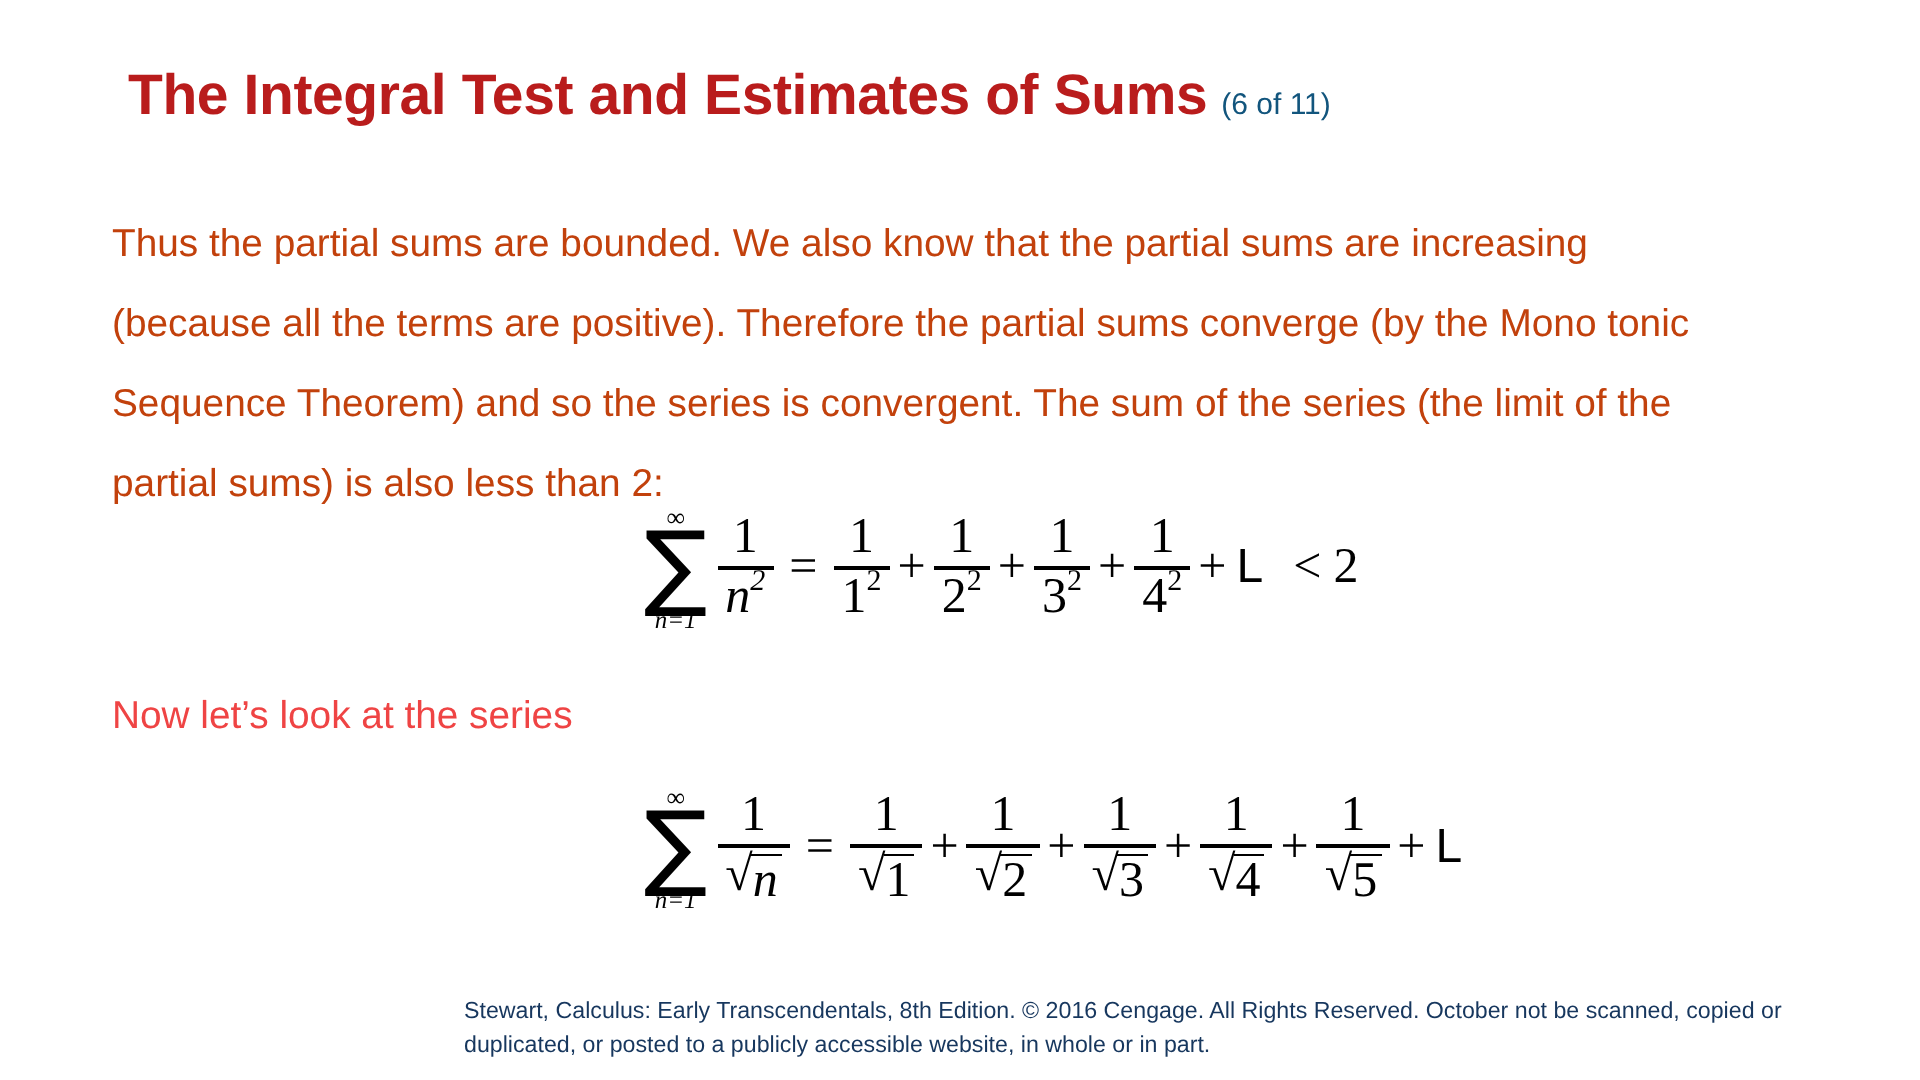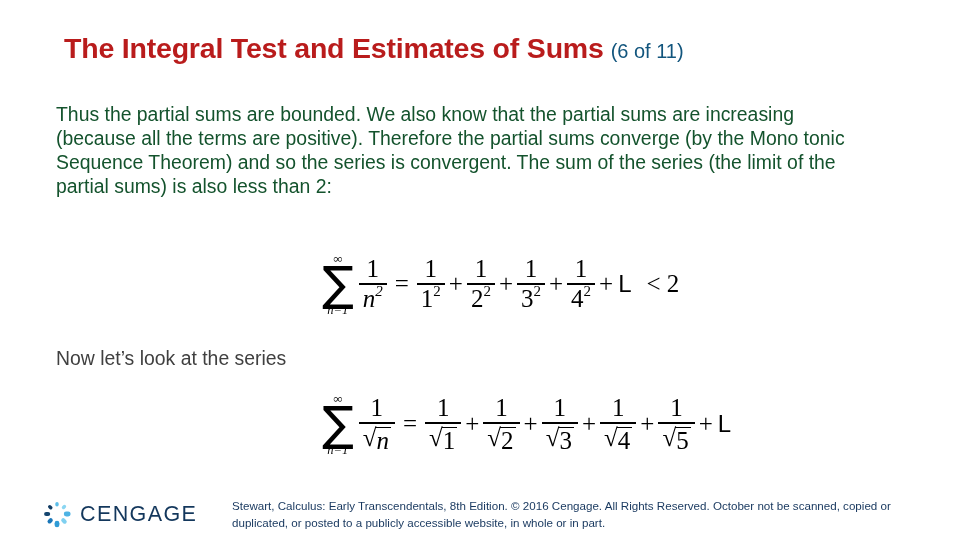--- a/index.html
+++ b/index.html
@@ -26,47 +26,47 @@
     width: 840px;
     white-space: nowrap;
   }
   .title-main {
     font-size: 28.5px;
     font-weight: bold;
     color: #b91c1c;
     letter-spacing: -0.2px;
   }
   .title-count {
-    font-size: 20px;
+    font-size: 15px;
     font-weight: normal;
     color: #12557d;
     margin-left: 7px;
     letter-spacing: 0px;
   }
 
   
   .body-para {
     position: absolute;
     left: 56px;
     top: 102px;
     width: 812px;
     font-size: 19.4px;
-    line-height: 24px;
-    color: #14532d;
+    line-height: 40px;
+    color: #c2410c;
     text-align: left;
   }
 
   
   .lead-line {
     position: absolute;
     left: 56px;
     top: 344px;
     font-size: 19.4px;
     line-height: 28px;
-    color: #404040;
+    color: #ef4444;
   }
 
   
   .eq {
     position: absolute;
     color: #000000;
     font-family: "Liberation Serif", serif;
     white-space: nowrap;
     display: flex;
     align-items: center;
@@ -313,47 +313,16 @@
         <span class="rad">
           <span class="radsign">√</span>
             <span class="radband">5</span>
         </span>
       </span>
     </span>
     <span class="op">+</span>
     <span class="op lsym">L</span>
   </div>
 
-  <div class="footer-logo">
-    <svg class="logo-mark" viewBox="0 0 100 100">
-      <g transform="translate(50,50)">
-        <g transform="rotate(0)">
-          <rect x="20" y="-7" width="20" height="14" rx="7" fill="#4eb3e4"></rect>
-        </g>
-        <g transform="rotate(45)">
-          <rect x="20" y="-6" width="18" height="12" rx="6" fill="#7fd0f0"></rect>
-        </g>
-        <g transform="rotate(90)">
-          <rect x="20" y="-7" width="19" height="14" rx="7" fill="#2f9bd6"></rect>
-        </g>
-        <g transform="rotate(135)">
-          <rect x="20" y="-6" width="17" height="12" rx="6" fill="#1b77b8"></rect>
-        </g>
-        <g transform="rotate(180)">
-          <rect x="20" y="-6" width="18" height="12" rx="6" fill="#14456f"></rect>
-        </g>
-        <g transform="rotate(225)">
-          <rect x="21" y="-5" width="14" height="10" rx="5" fill="#123c63"></rect>
-        </g>
-        <g transform="rotate(270)">
-          <rect x="22" y="-5" width="13" height="10" rx="5" fill="#5bbde8"></rect>
-        </g>
-        <g transform="rotate(315)">
-          <rect x="22" y="-5" width="14" height="10" rx="5" fill="#8ad6f2"></rect>
-        </g>
-      </g>
-    </svg>
-    <span class="logo-word">CENGAGE</span>
-  </div>
 
   <div class="footer-text">Stewart, Calculus: Early Transcendentals, 8th Edition. © 2016 Cengage. All Rights Reserved. October not be scanned, copied or duplicated, or posted to a publicly accessible website, in whole or in part.</div>
 
 </div>
 
 </body></html>

